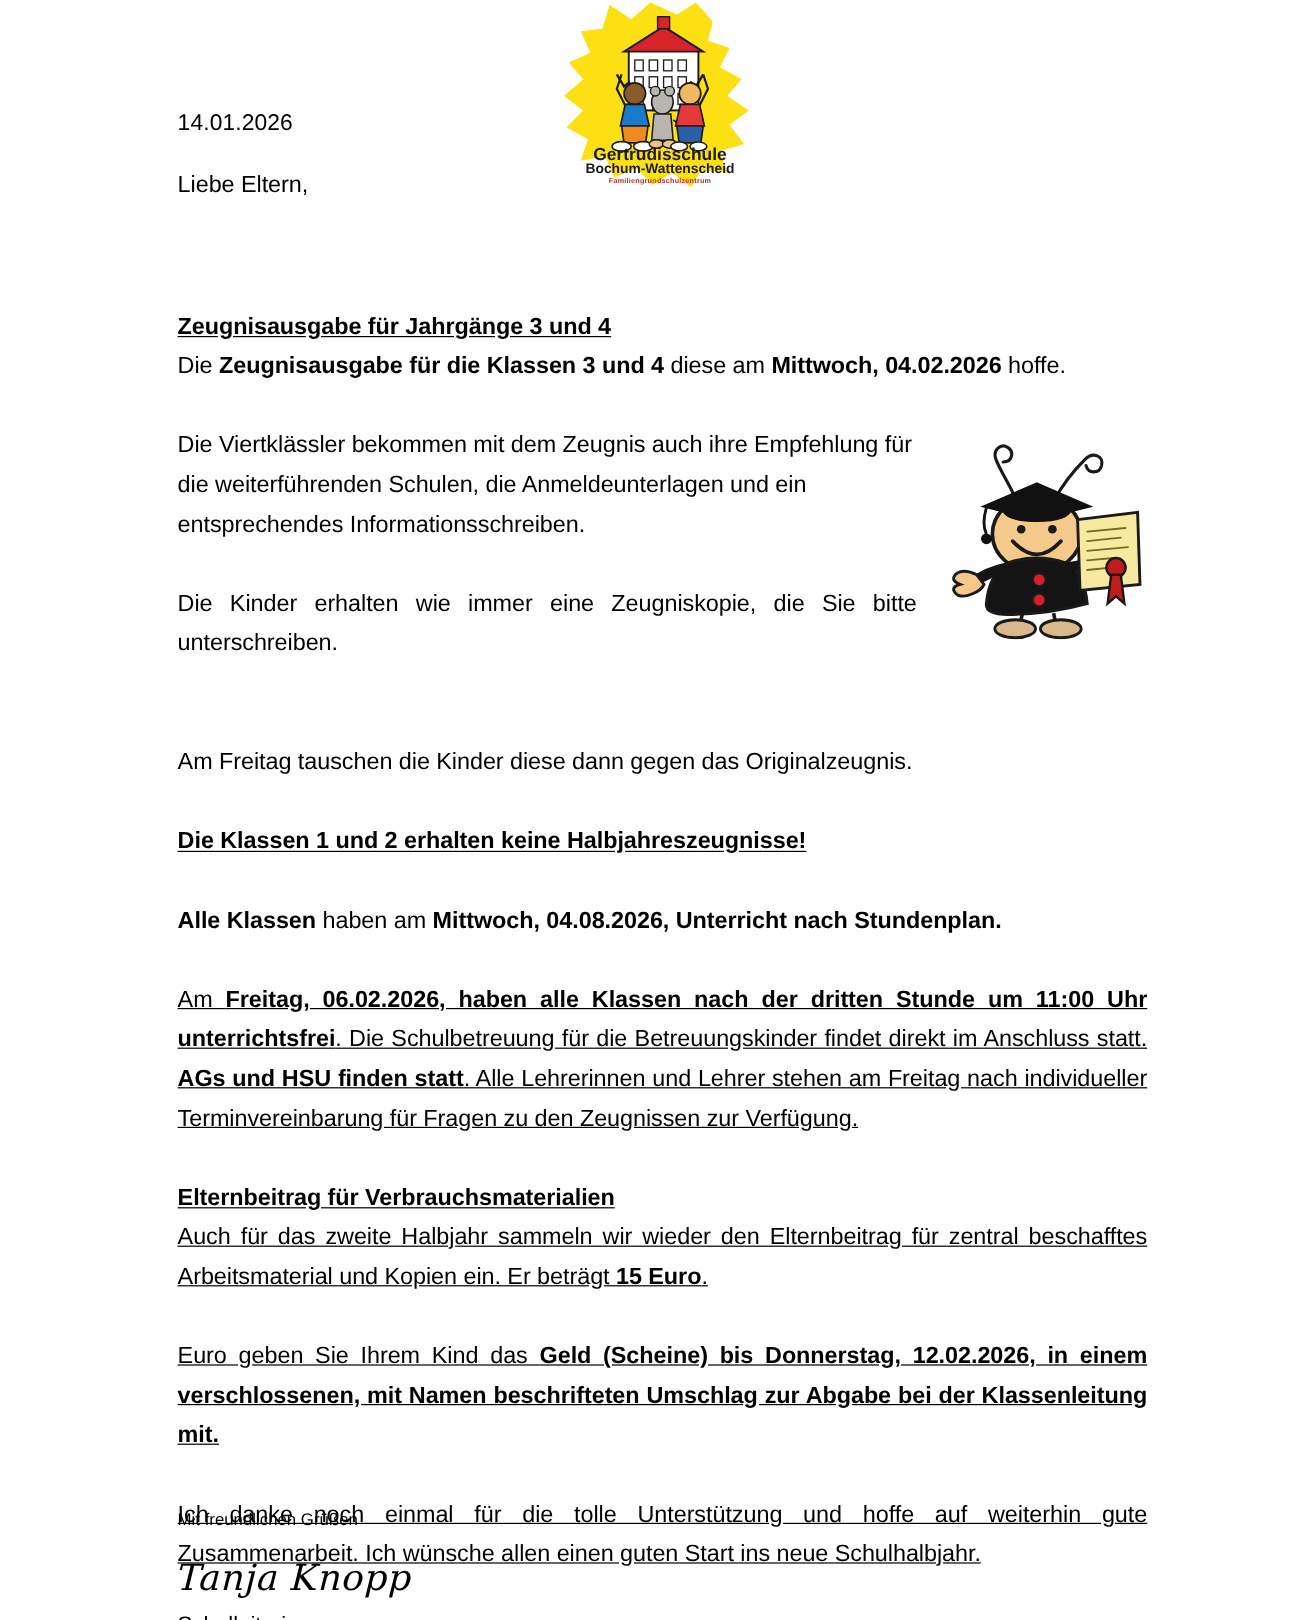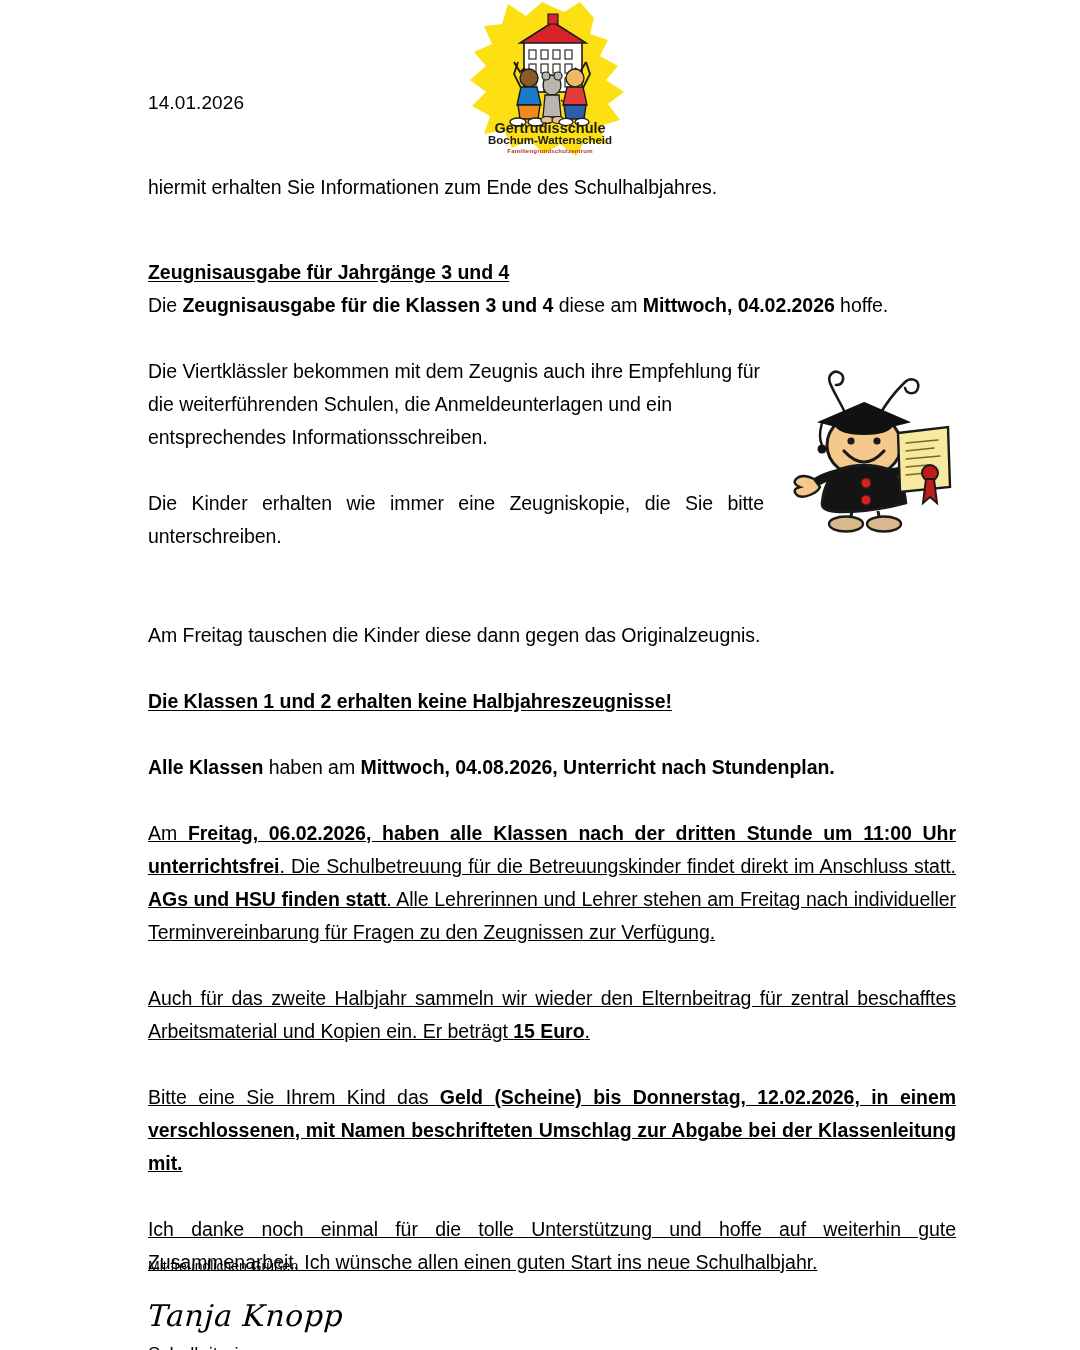--- a/index.html
+++ b/index.html
@@ -176,24 +176,24 @@
       <text x="82" y="133" text-anchor="middle" font-family="'Liberation Sans', sans-serif" font-size="14.5" font-weight="700" fill="#1B1B1B">Gertrudisschule</text>
       <text x="82" y="144" text-anchor="middle" font-family="'Liberation Sans', sans-serif" font-size="11.5" font-weight="700" fill="#1B1B1B">Bochum-Wattenscheid</text>
       <text x="82" y="152.5" text-anchor="middle" font-family="'Liberation Sans', sans-serif" font-size="6" font-weight="700" fill="#B9312A" letter-spacing="0.2">Familiengrundschulzentrum</text>
     </svg>
   </div>
 
   <div class="date-line">14.01.2026</div>
 
   <div class="content">
 
-
-    <div class="gap-m"></div>
-
-    <p class="p">hiermit erhalten Sie Informationen zum Ende des Schulhalbjahres.</p>
+    <p class="p">Liebe Eltern,</p>
+
+    <div class="gap-m"></div>
+
 
     <div class="gap-xl"></div>
 
     <p class="p">
       <span class="u-head">Zeugnisausgabe für Jahrgänge 3 und 4</span>
     </p>
     <p class="p"><span>Die </span><b>Zeugnisausgabe für die Klassen 3 und 4</b><span> diese am </span><b>Mittwoch, 04.02.2026</b><span> hoffe.</span></p>
 
     <div class="gap-m"></div>
 
@@ -264,25 +264,28 @@
     <div class="gap-m"></div>
 
     <p class="p"><b>Alle Klassen</b><span> haben am </span><b>Mittwoch, 04.08.2026, Unterricht nach Stundenplan.</b></p>
 
     <div class="gap-m"></div>
 
     <p class="p just"><span>Am </span><b>Freitag, 06.02.2026, haben alle Klassen nach der dritten Stunde um 11:00 Uhr unterrichtsfrei</b><span>. Die Schulbetreuung für die Betreuungskinder findet direkt im Anschluss statt. </span><b>AGs und HSU finden statt</b><span>. Alle Lehrerinnen und Lehrer stehen am Freitag nach individueller Terminvereinbarung für Fragen zu den Zeugnissen zur Verfügung.</span></p>
 
     <div class="gap-m"></div>
 
+    <p class="p">
+      <span class="u-head">Elternbeitrag für Verbrauchsmaterialien</span>
+    </p>
     <p class="p just"><span>Auch für das zweite Halbjahr sammeln wir wieder den Elternbeitrag für zentral beschafftes Arbeitsmaterial und Kopien ein. Er beträgt </span><b>15 Euro</b><span>.</span></p>
 
     <div class="gap-m"></div>
 
-    <p class="p just"><span>Bitte eine Sie Ihrem Kind das </span><b>Geld (Scheine) bis Donnerstag, 12.02.2026, in einem verschlossenen, mit Namen beschrifteten Umschlag zur Abgabe bei der Klassenleitung mit.</b></p>
+    <p class="p just"><span>Euro geben Sie Ihrem Kind das </span><b>Geld (Scheine) bis Donnerstag, 12.02.2026, in einem verschlossenen, mit Namen beschrifteten Umschlag zur Abgabe bei der Klassenleitung mit.</b></p>
 
     <div class="gap-m"></div>
 
     <p class="p just">Ich danke noch einmal für die tolle Unterstützung und hoffe auf weiterhin gute Zusammenarbeit. Ich wünsche allen einen guten Start ins neue Schulhalbjahr.</p>
   </div>
 
   <div class="sig-block">
     <div class="sig-greeting">Mit freundlichen Grüßen</div>
     <div class="sig-name">Tanja Knopp</div>
     <div class="sig-role">Schulleiterin</div>

